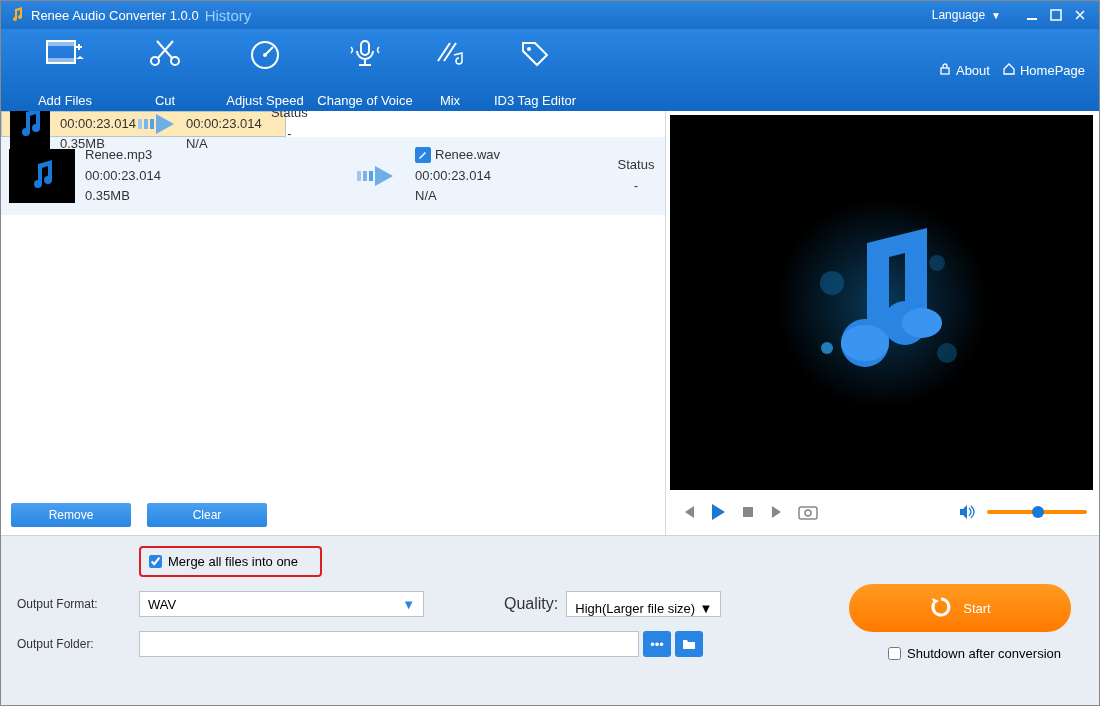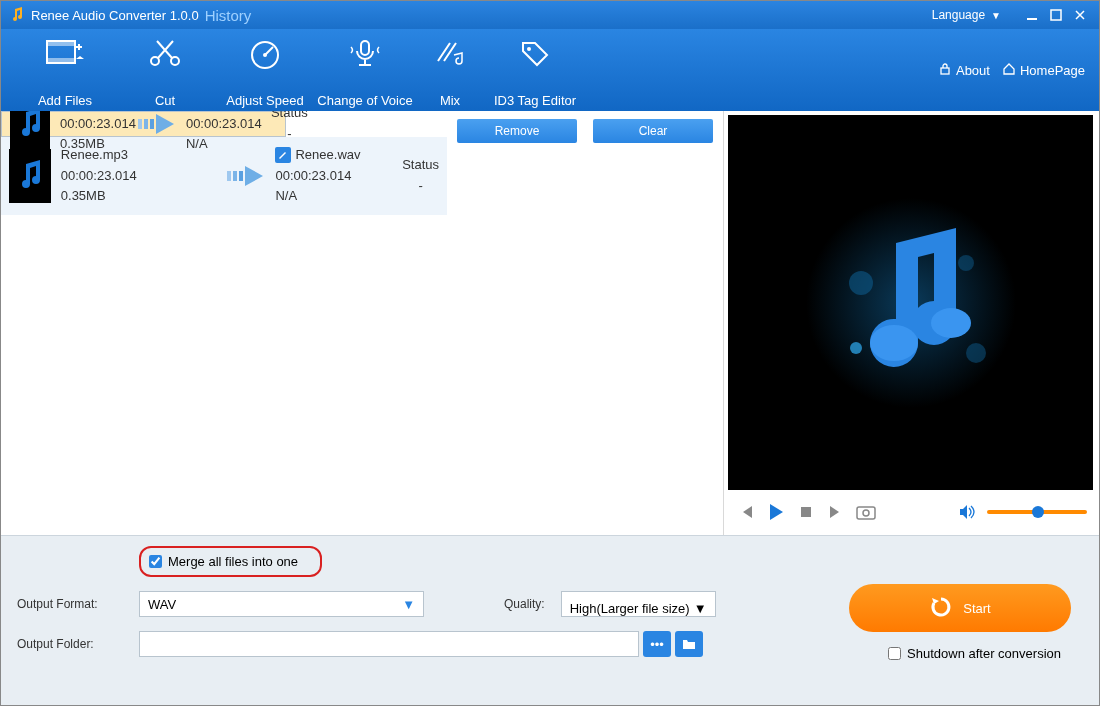--- a/index.html
+++ b/index.html
@@ -20,21 +20,21 @@
 .toolbar{height:82px;background:linear-gradient(#2a85e2,#1167c4);display:flex;align-items:center;padding:0 14px;color:#fff}
 .tbtn{width:100px;display:flex;flex-direction:column;align-items:center;justify-content:center;height:100%;cursor:pointer;font-size:12px}
 .tbtn .ico{height:40px;display:flex;align-items:center;justify-content:center}
 .tbtn .lbl{margin-top:20px}
 .toolbar .spacer{flex:1}
 .toolbar .rlinks{display:flex;align-items:center;gap:12px;font-size:13px}
 .rlinks .rlink{display:flex;align-items:center;gap:4px;cursor:pointer}
 
 
 .main{flex:1;display:flex;min-height:0}
-.left{width:723px;display:flex;flex-direction:row;border-right:1px solid #d9d9d9}
+.left{width:665px;display:flex;flex-direction:column;border-right:1px solid #d9d9d9}
 .filelist{flex:1;overflow:auto;background:#fff}
 .row{display:flex;align-items:center;height:78px;padding:0 8px}
 .row.sel{background:#fde9b7}
 .row.alt{background:#edf4fb}
 .thumb{width:66px;height:54px;background:#000;display:flex;align-items:center;justify-content:center;margin-right:10px}
 .col{display:flex;flex-direction:column;justify-content:center;font-size:12px;color:#333;line-height:1.6}
 .col.src{width:260px}
 .arrow{width:70px;display:flex;align-items:center;justify-content:center}
 .col.dst{width:200px}
 .dsthead{display:flex;align-items:center;gap:4px}
@@ -48,27 +48,27 @@
 .preview{height:375px;background:#000;margin:4px 6px 4px 4px;position:relative;display:flex;align-items:center;justify-content:center}
 .controls{display:flex;align-items:center;gap:10px;padding:8px 12px;color:#777}
 .controls .spacer{flex:1}
 .pbtn{width:20px;height:20px;display:inline-flex;align-items:center;justify-content:center;cursor:pointer;color:#888}
 .pbtn.play{color:#1a78d8}
 .volslider{width:100px;height:4px;background:#ff8a00;position:relative;border-radius:2px}
 .volslider::after{content:"";position:absolute;left:45px;top:-4px;width:12px;height:12px;border-radius:50%;background:#1a78d8}
 
 
 .bottom{height:170px;background:#e8eef3;border-top:1px solid #ccd5dd;padding:10px 16px;position:relative}
-.mergebox{display:inline-flex;align-items:center;gap:6px;border:2px solid #d92020;border-radius:12px;padding:6px 22px 6px 8px;margin-left:122px;margin-bottom:14px;background:#e8eef3}
+.mergebox{display:inline-flex;align-items:center;gap:6px;border:2px solid #d92020;border-radius:4px;padding:6px 22px 6px 8px;margin-left:122px;margin-bottom:14px;background:#e8eef3}
 .mergebox input{accent-color:#2a85e2}
 .formrow{display:flex;align-items:center;margin-bottom:14px}
 .formrow .flabel{width:122px;font-size:12px;color:#333}
 .sel{width:285px;height:26px;border:1px solid #b8c4ce;background:#fff;display:flex;align-items:center;padding:0 8px;justify-content:space-between;font-size:12px;cursor:pointer}
 .sel .caret{color:#2a85e2}
-.qlabel{margin-left:80px;margin-right:16px;font-size:12px;color:#333}
+.qlabel{margin-left:80px;margin-right:8px;font-size:16px;color:#333}
 .qsel{width:155px;height:26px;border:1px solid #b8c4ce;background:#fff;display:flex;align-items:flex-end;padding:0 8px;justify-content:space-between;font-size:12px;cursor:pointer}
 .folderinp{width:500px;height:26px;border:1px solid #b8c4ce;background:#fff}
 .iconbtn{width:28px;height:26px;background:#2a85e2;border:none;color:#fff;margin-left:4px;border-radius:3px;cursor:pointer;display:inline-flex;align-items:center;justify-content:center}
 .startbtn{position:absolute;right:28px;top:48px;width:222px;height:48px;background:linear-gradient(#ff9a1f,#ff7a00);border:none;border-radius:24px;color:#fff;font-size:24px;font-weight:400;display:flex;align-items:center;justify-content:center;gap:10px;cursor:pointer}
 .shutdown{position:absolute;right:38px;top:110px;font-size:12px;display:flex;align-items:center;gap:6px}
 </style>
 </head>
 <body>
 
 <div class="app">

